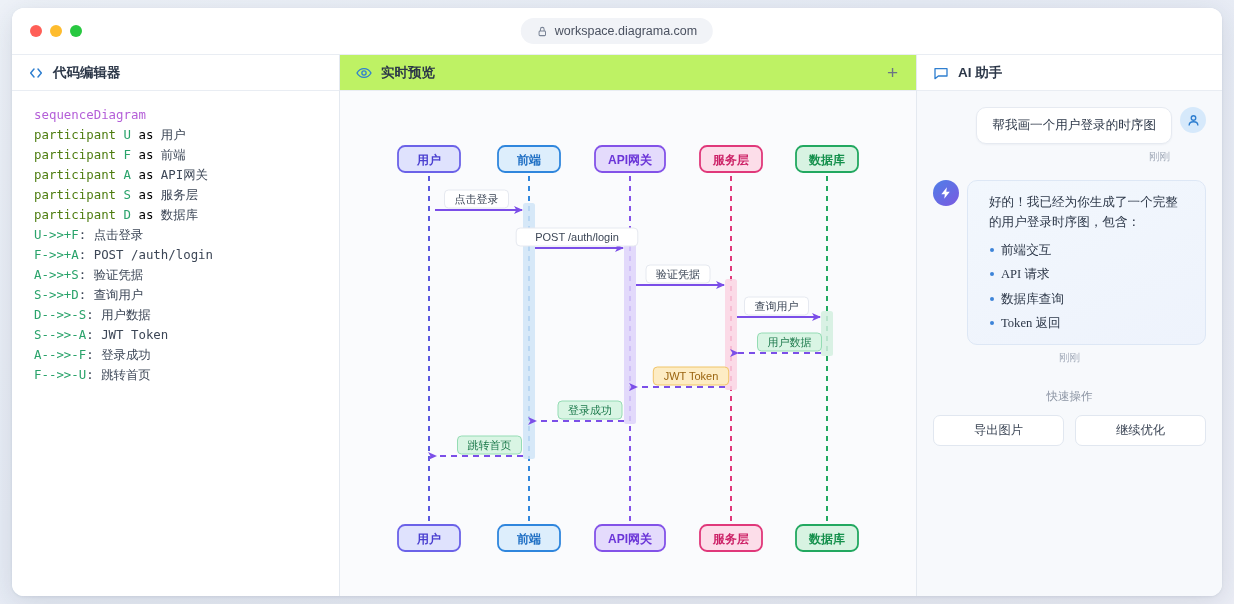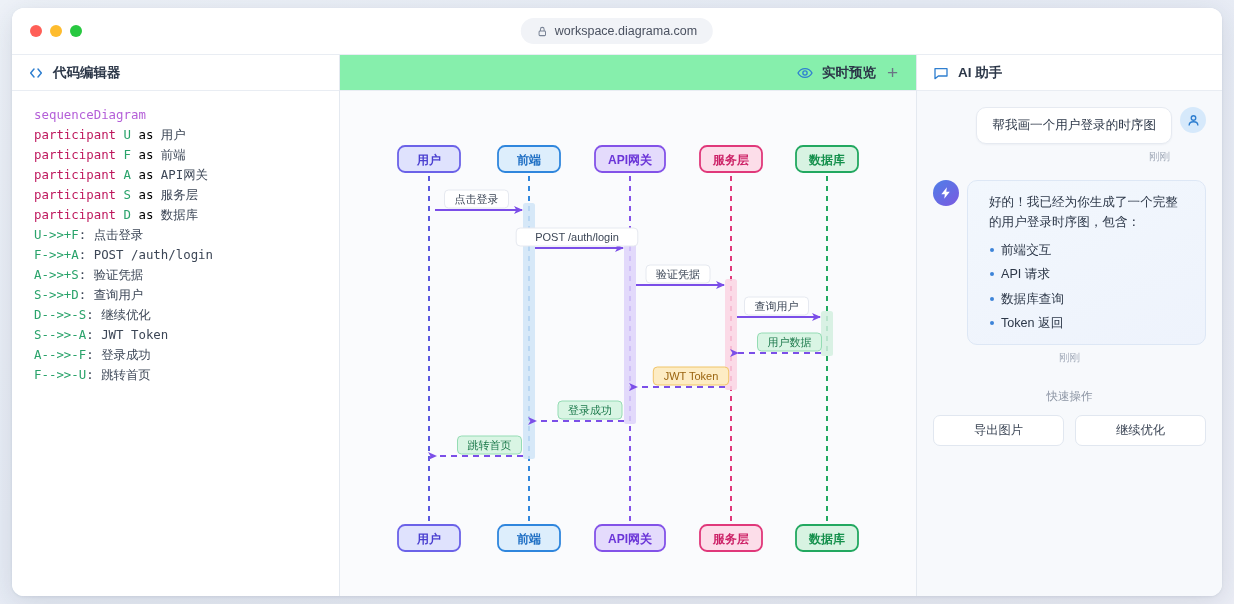--- a/index.html
+++ b/index.html
@@ -55,31 +55,31 @@
     border-right: 1px solid #e4e9f0; background: #fff; min-width: 0;
   }
   .code {
     flex: 1; padding: 14px 0 0 22px;
     font-family: "DejaVu Sans Mono", monospace;
     font-size: 12.4px; line-height: 20px;
     color: #3c4656; overflow: hidden;
   }
   .code div { white-space: pre; }
   .kw-root { color: #b45fd8; }
-  .kw-part { color: #be185d; }
+  .kw-part { color: #4d7c0f; }
   .kw-as   { color: #000000; }
   .ident   { color: #2aa36b; }
   .txt     { color: #3c4656; }
   
   .preview-pane {
     flex: 1; display: flex; flex-direction: column;
     border-right: 1px solid #e4e9f0; min-width: 0;
     background: #fafbfd;
   }
-  .preview-head { justify-content: flex-end; background:#86efac; }
+  .preview-head { justify-content: space-between; background:#bef264; }
   .ph-left { display: flex; align-items: center; gap: 9px; }
   .plus-btn {
     font-size: 19px; color: #6b7585; line-height: 1;
     cursor: pointer; padding: 0 2px; font-weight: 300;
   }
   .canvas { flex: 1; position: relative; background: #fafbfd; overflow: hidden; }
   .canvas svg { position: absolute; left: 0; top: 0; }
   
   .ai-pane {
     flex: 0 0 305px; display: flex; flex-direction: column;
@@ -101,21 +101,21 @@
   .stamp { font-size: 10.5px; color: #a6aebc; text-align: right; margin: 6px 36px 0 0; }
   .stamp.left { text-align: center; margin: 6px 0 0 0; }
   .msg-ai-row { display: flex; align-items: flex-start; gap: 8px; margin-top: 16px; }
   .bubble-ai {
     background: linear-gradient(160deg,#f2f7fd 0%,#eef3fc 100%);
     border: 1px solid #dde7f5; border-radius: 10px;
     padding: 11px 21px; font-size: 12.6px; color: #2c3748;
     line-height: 1.62; flex: 1;
   }
   .bubble-ai ul { list-style: none; margin-top: 7px; }
-  .bubble-ai li { position: relative; padding-left: 12px; margin-top: 4px; }
+  .bubble-ai li { position: relative; padding-left: 12px; margin-top: 4px; font-family: Liberation Serif, serif; }
   .bubble-ai li::before {
     content: ""; position: absolute; left: 1px; top: 8px;
     width: 4px; height: 4px; border-radius: 50%; background: #3d84d8;
   }
   .quick-title { text-align: center; font-size: 11.5px; color: #8b94a3; margin-top: 24px; }
   .quick-row { display: flex; gap: 11px; margin-top: 11px; }
   .quick-btn {
     flex: 1; height: 31px; background: #fff;
     border: 1px solid #e1e7f0; border-radius: 7px;
     display: flex; align-items: center; justify-content: center;
@@ -168,21 +168,21 @@
           <div><span class="kw-root">sequenceDiagram</span></div>
           <div><span class="kw-part">participant </span><span class="ident">U </span><span class="kw-as">as </span><span class="txt">用户</span></div>
           <div><span class="kw-part">participant </span><span class="ident">F </span><span class="kw-as">as </span><span class="txt">前端</span></div>
           <div><span class="kw-part">participant </span><span class="ident">A </span><span class="kw-as">as </span><span class="txt">API网关</span></div>
           <div><span class="kw-part">participant </span><span class="ident">S </span><span class="kw-as">as </span><span class="txt">服务层</span></div>
           <div><span class="kw-part">participant </span><span class="ident">D </span><span class="kw-as">as </span><span class="txt">数据库</span></div>
           <div><span class="ident">U-&gt;&gt;+F</span><span class="txt">: 点击登录</span></div>
           <div><span class="ident">F-&gt;&gt;+A</span><span class="txt">: POST /auth/login</span></div>
           <div><span class="ident">A-&gt;&gt;+S</span><span class="txt">: 验证凭据</span></div>
           <div><span class="ident">S-&gt;&gt;+D</span><span class="txt">: 查询用户</span></div>
-          <div><span class="ident">D--&gt;&gt;-S</span><span class="txt">: 继续优化</span></div>
+          <div><span class="ident">D--&gt;&gt;-S</span><span class="txt">: 用户数据</span></div>
           <div><span class="ident">S--&gt;&gt;-A</span><span class="txt">: JWT Token</span></div>
           <div><span class="ident">A--&gt;&gt;-F</span><span class="txt">: 登录成功</span></div>
           <div><span class="ident">F--&gt;&gt;-U</span><span class="txt">: 跳转首页</span></div>
         </div>
     </div>
 
     <div class="preview-pane">
       <div class="panel-head preview-head">
         <div class="ph-left">
           <svg width="16" height="16" viewBox="0 0 24 24" fill="none" stroke="#2f7fd0" stroke-width="2">

